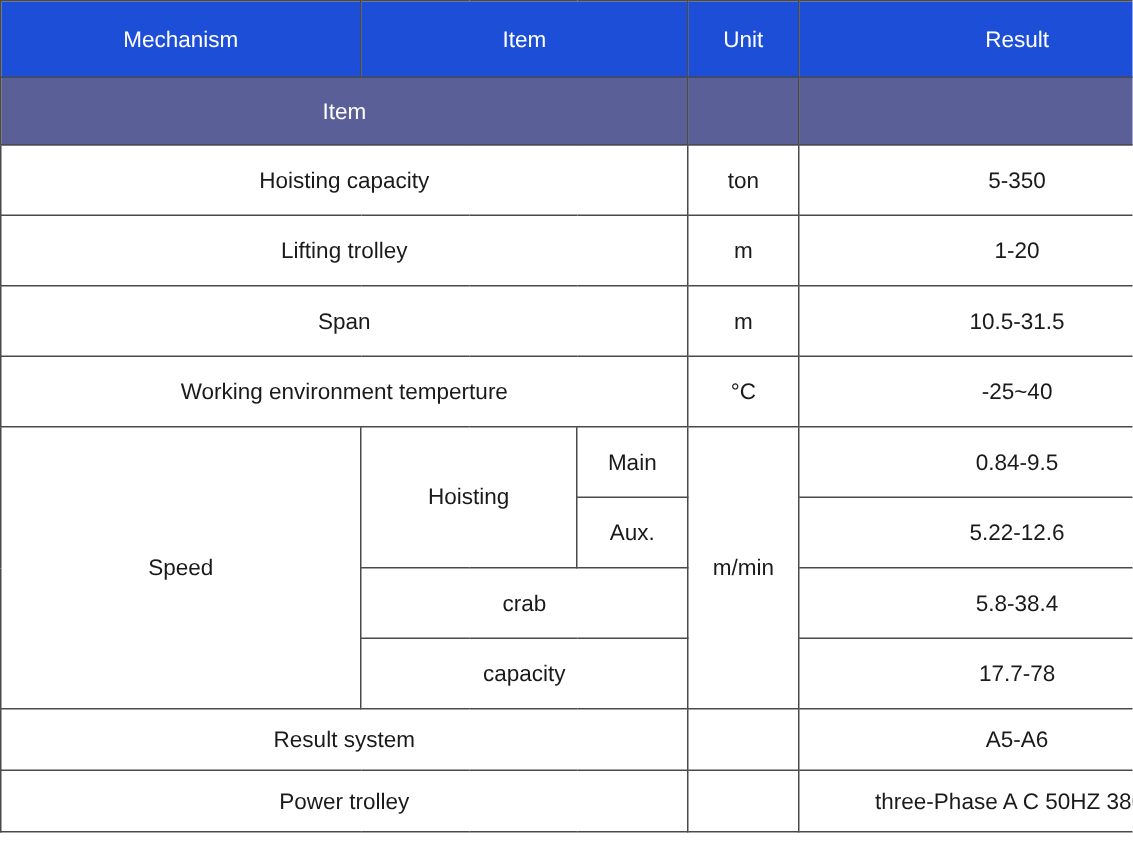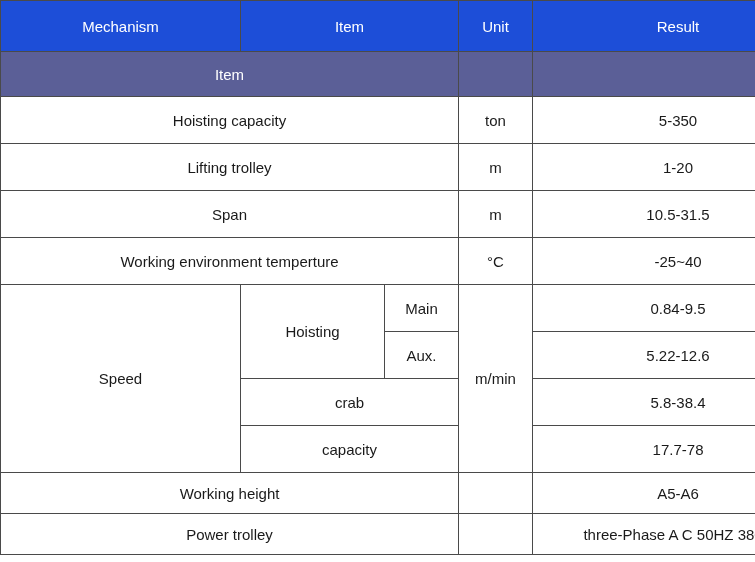--- a/index.html
+++ b/index.html
@@ -125,21 +125,21 @@
       <td colspan="3" class="cell-small">crab</td>
       <td class="cell-small">5.8-38.4</td>
     </tr>
 
     <tr class="sp-h4">
       <td colspan="3" class="cell-small">capacity</td>
       <td class="cell-small">17.7-78</td>
     </tr>
 
     <tr class="rowlast">
-      <td colspan="4" class="cell-mech">Working height</td>
+      <td colspan="4" class="cell-mech">Result system</td>
       <td class="cell-small"></td>
       <td class="cell-small">A5-A6</td>
     </tr>
 
     <tr class="rowlast">
       <td colspan="4" class="cell-mech">Power trolley</td>
       <td class="cell-small"></td>
       <td class="cell-small">three-Phase A C 50HZ 380V</td>
     </tr>
   </tbody>

